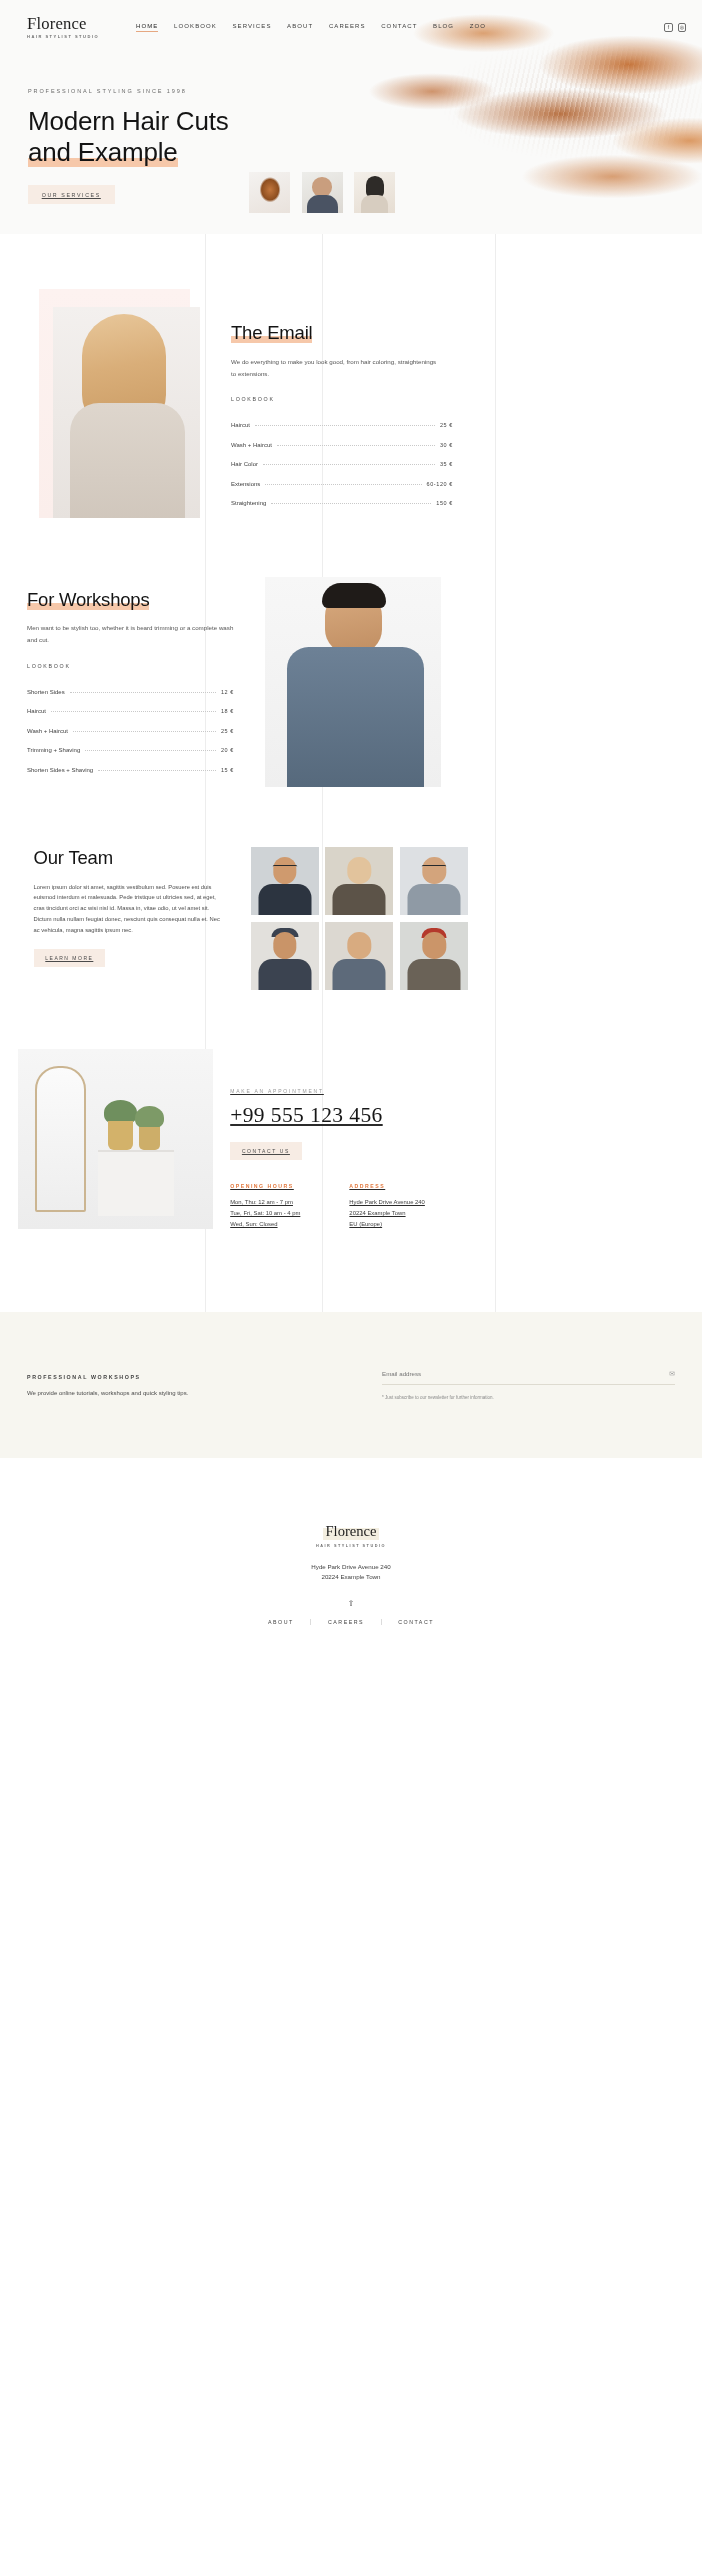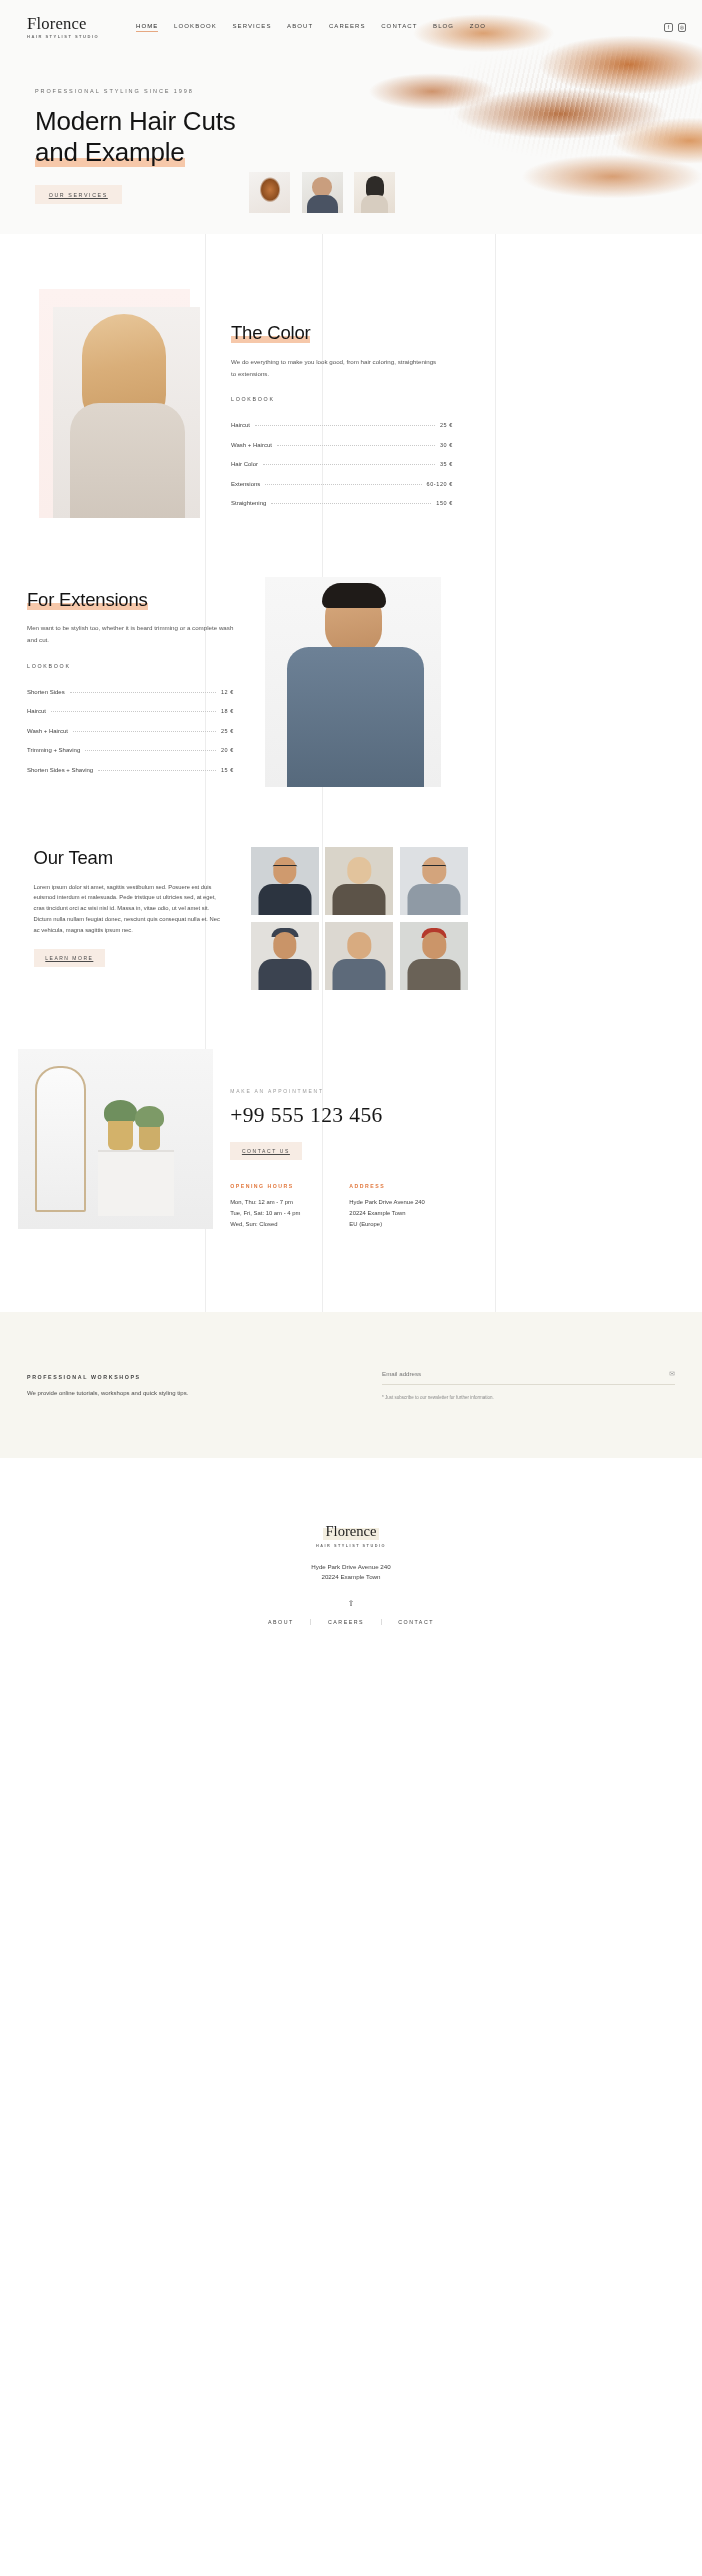--- a/index.html
+++ b/index.html
@@ -58,21 +58,21 @@
     font-size:6px; letter-spacing:1.1px; color:#3a3a3a; text-decoration:none;
     text-transform:uppercase; padding-bottom:2px;
   }
   .nav a.active { color:#1d1d1d; border-bottom:1px solid #e6a882; }
   .hsocial { margin-left:auto; display:flex; gap:4.9px; }
   .hsocial span {
     width:8.8px; height:8.8px; border:1px solid #6d6d6d; border-radius:2px;
     display:flex; align-items:center; justify-content:center; font-size:4.9px; color:#3a3a3a;
   }
 
-  .hero-copy { position:relative; z-index:5; padding:45px 0 0 35px; }
+  .hero-copy { position:relative; z-index:5; padding:45px 0 0 28px; }
   .eyebrow {
     font-size:5.5px; letter-spacing:1.9px; color:#6a6a6a; text-transform:uppercase;
   }
   .h1 {
     margin-top:11.7px; font-size:26px; line-height:1.22; font-weight:400;
     color:#141414; letter-spacing:-0.2px; max-width:322px;
   }
   .h1 .mark {
     background:linear-gradient(to top, #f6c8aa 0 8.8px, transparent 8.8px);
     display:inline;
@@ -160,21 +160,21 @@
   .c5{background:#dcd8d1}.c5 .face{background:#d8ab80}.c5 .tor{background:#5d6a7a}
   .c6{background:#d7d9d6}.c6 .face{background:#cb9569}.c6 .tor{background:#6a6257}
   .cell .glass{position:absolute;left:50%;transform:translateX(-50%);top:17.6px;width:25px;height:5.9px;
     border-top:1.4px solid #26292c;border-radius:2px;}
   .cell .cap{position:absolute;left:50%;transform:translateX(-50%);top:5.9px;width:27px;height:9.8px;
     border-radius:9.8px 9.8px 0 0;background:#3a4250;}
   .cell .beanie{position:absolute;left:50%;transform:translateX(-50%);top:5.9px;width:25px;height:10.7px;
     border-radius:9.8px 9.8px 0 0;background:#b4392c;}
 
   
-  .contact { padding:59px 6px 0 0; display:flex; position:relative; }
+  .contact { padding:59px 6px 0 0; display:flex; position:relative;text-decoration:underline; }
   .contact-img { width:195px; height:180px; margin-left:17.6px; position:relative; overflow:hidden;
     background:linear-gradient(180deg,#f6f6f6 0%,#ececec 100%); }
   .contact-img .mirror{position:absolute;left:17.6px;top:17.6px;width:51px;height:146px;border:2px solid #cbb591;border-radius:23.4px 23.4px 2px 2px;background:linear-gradient(180deg,#fbfbfb,#eeeeee);}
   .contact-img .stool{position:absolute;left:80px;top:101px;width:76px;height:66px;background:#f3f2f0;border-top:2px solid #e2e0dd;}
   .contact-img .p1{position:absolute;left:90px;top:72px;width:25px;height:29px;border-radius:0 0 5.9px 5.9px;background:#d3b26a;}
   .contact-img .p2{position:absolute;left:121px;top:78px;width:21.5px;height:23.4px;border-radius:0 0 4.9px 4.9px;background:#cdae69;}
   .contact-img .l1{position:absolute;left:86px;top:51px;width:33px;height:25px;border-radius:50% 50% 40% 40%;background:#6f8f5e;}
   .contact-img .l2{position:absolute;left:117px;top:57px;width:29px;height:23.4px;border-radius:50% 50% 40% 40%;background:#7d9a67;}
 
   .contact-txt { margin-left:17.6px; padding-top:39px; width:293px; position:relative; }
@@ -264,21 +264,21 @@
       <div class="thumb t2"></div>
       <div class="thumb t3"></div>
     </div>
   </div>
 
   <section class="sec beauty">
     <div class="beauty-img">
         <div class="ph"></div>
       </div>
     <div class="beauty-txt">
-      <h2 class="h2"><span class="mark">The Color</span></h2>
+      <h2 class="h2"><span class="mark">The Email</span></h2>
       <p class="lead">We do everything to make you look good, from hair coloring, straightenings to extensions.</p>
       <div class="kicker">Lookbook</div>
       <div class="pricelist">
         <div class="prow">
           <span class="pname">Haircut</span>
           <span class="dots"></span>
           <span class="pval">25 €</span>
         </div>
         <div class="prow">
           <span class="pname">Wash + Haircut</span>
@@ -299,21 +299,21 @@
           <span class="pname">Straightening</span>
           <span class="dots"></span>
           <span class="pval">150 €</span>
         </div>
       </div>
     </div>
   </section>
 
   <section class="sec gent">
     <div class="gent-txt">
-      <h2 class="h2"><span class="mark">For Extensions</span></h2>
+      <h2 class="h2"><span class="mark">For Workshops</span></h2>
       <p class="lead">Men want to be stylish too, whether it is beard trimming or a complete wash and cut.</p>
       <div class="kicker">Lookbook</div>
       <div class="pricelist">
         <div class="prow">
           <span class="pname">Shorten Sides</span>
           <span class="dots"></span>
           <span class="pval">12 €</span>
         </div>
         <div class="prow">
           <span class="pname">Haircut</span>

